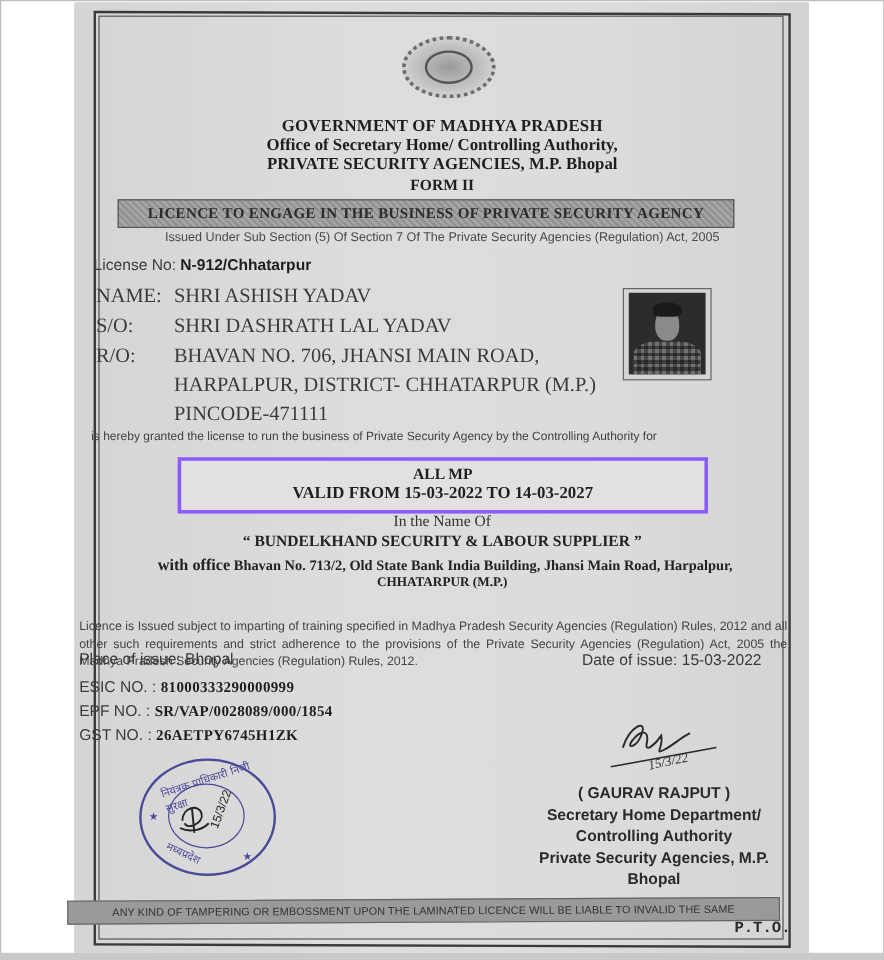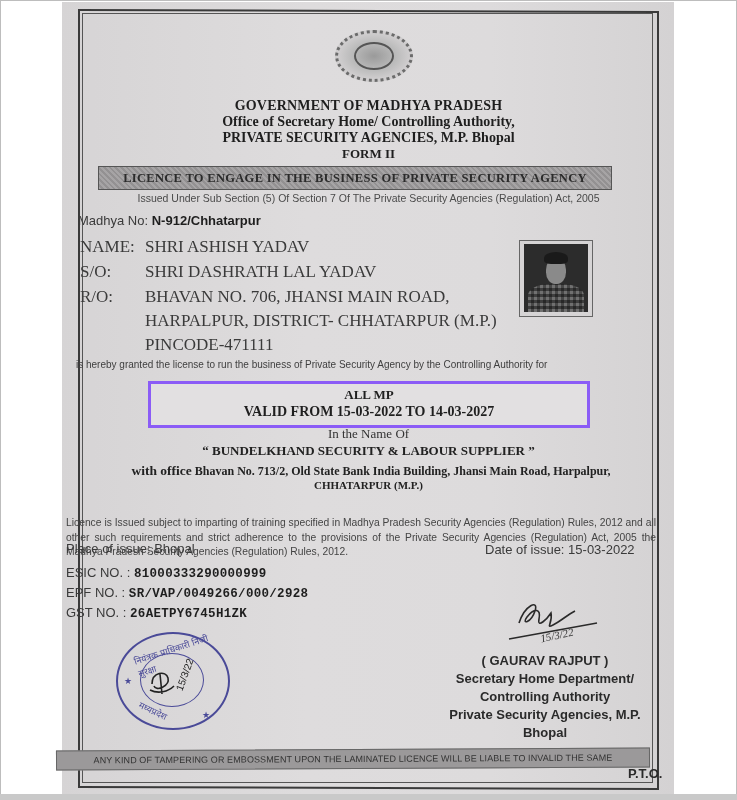--- a/index.html
+++ b/index.html
@@ -38,31 +38,31 @@
   .valid-box .l2{font-weight:bold;font-size:14px;color:#1f1f1f;margin-top:1px;}
   .inname{top:426px;font-size:13px;color:#333;}
   .agency{top:443px;font-weight:bold;font-size:13px;color:#222;}
   .office{position:absolute;left:86px;top:463px;width:570px;text-align:center;font-weight:bold;font-size:12px;color:#222;font-family:"Liberation Serif",serif;}
   .office .wo{font-size:13.5px;}
   .office2{top:479px;font-weight:bold;font-size:11px;color:#222;}
   .terms{position:absolute;left:66px;top:495px;width:590px;font-family:Liberation Sans, sans-serif;font-size:10.3px;line-height:14.5px;color:#444;text-align:justify;margin-top:21px;}
   .place{position:absolute;left:66px;top:541px;font-family:"Liberation Sans",sans-serif;font-size:13px;color:#3a3a3a;}
   .doi{position:absolute;left:485px;top:542px;font-family:"Liberation Sans",sans-serif;font-size:13px;color:#3a3a3a;}
   .idrow{position:absolute;left:66px;font-family:"Liberation Sans",sans-serif;font-size:13px;color:#3a3a3a;}
-  .idrow b{font-family:Liberation Mono, monospace;font-size:12.5px;color:#1e1e1e;letter-spacing:0.3px;}
+  .idrow b{font-family:Liberation Serif, serif;font-size:12.5px;color:#1e1e1e;letter-spacing:0.3px;}
   .stamp{position:absolute;left:116px;top:632px;width:110px;height:94px;border-radius:50%;border:2px solid #4a4a98;}
   .stamp-in{position:absolute;left:22px;top:19px;width:62px;height:52px;border-radius:50%;border:1.5px solid #4a4a98;}
   .stamp-txt{position:absolute;font-size:9px;color:#4a4a98;font-family:"DejaVu Sans",sans-serif;}
   .stamp-date{position:absolute;left:50px;top:35px;font-size:10px;color:#222;transform:rotate(-70deg);font-family:"Liberation Sans",sans-serif;}
   .sig{position:absolute;left:505px;top:595px;width:95px;height:58px;}
   .sigdate{position:absolute;left:540px;top:629px;font-size:11px;color:#333;font-style:italic;transform:rotate(-12deg);font-family:"Liberation Serif",serif;}
   .signame{position:absolute;left:430px;top:652px;width:230px;text-align:center;font-family:"Liberation Sans",sans-serif;font-weight:bold;font-size:13px;color:#2a2a2a;line-height:18px;}
   .tamper{position:absolute;left:56px;top:749px;width:592px;height:18px;background:#9b999a;border:1px solid #666;
     font-family:"Liberation Sans",sans-serif;font-size:9px;color:#333;text-align:center;line-height:18px;letter-spacing:0.1px;transform:rotate(-0.3deg);}
-  .pto{position:absolute;left:628px;top:766px;font-family:Liberation Sans, sans-serif;font-weight:bold;font-size:13px;color:#2a2a2a;}
+  .pto{position:absolute;left:612px;top:766px;font-family:Liberation Mono, monospace;font-weight:bold;font-size:13px;color:#2a2a2a;}
 </style>
 </head>
 <body>
 
 <div class="frame"></div>
 <div class="bottom-strip"></div>
 
 <div class="paper"></div>
 <div class="border-outer"></div>
 <div class="border-inner"></div>
@@ -73,21 +73,21 @@
 
 <div class="center h1">GOVERNMENT OF MADHYA PRADESH</div>
 <div class="center h2">Office of Secretary Home/ Controlling Authority,</div>
 <div class="center h3">PRIVATE SECURITY AGENCIES, M.P. Bhopal</div>
 <div class="center h4">FORM II</div>
 
 <div class="banner">LICENCE TO ENGAGE IN THE BUSINESS OF PRIVATE SECURITY AGENCY</div>
 <div class="center issued">Issued Under Sub Section (5) Of Section 7 Of The Private Security Agencies (Regulation) Act, 2005</div>
 
 <div class="lic">
-  <span>Madhya No:</span>
+  <span>License No:</span>
   <b>N-912/Chhatarpur</b>
 </div>
 
 <div class="row" style="top:237px;">
   <span class="lab">NAME:</span><span>SHRI ASHISH YADAV</span>
 </div>
 <div class="row" style="top:262px;">
   <span class="lab">S/O:</span><span>SHRI DASHRATH LAL YADAV</span>
 </div>
 <div class="row" style="top:287px;">
@@ -127,21 +127,21 @@
 
 <div class="place">Place of issue: Bhopal</div>
 <div class="doi">Date of issue: 15-03-2022</div>
 
 <div class="idrow" style="top:565px;">
   <span>ESIC NO. :</span>
   <b>81000333290000999</b>
 </div>
 <div class="idrow" style="top:585px;">
   <span>EPF NO.  :</span>
-  <b>SR/VAP/0049266/000/2928</b>
+  <b>SR/VAP/0028089/000/1854</b>
 </div>
 <div class="idrow" style="top:605px;">
   <span>GST NO.  :</span>
   <b>26AETPY6745H1ZK</b>
 </div>
 
 <div class="stamp">
   <div class="stamp-in"></div>
   <div class="stamp-txt" style="left:16px;top:6px;transform:rotate(-18deg);">नियंत्रक प्राधिकारी निजी सुरक्षा</div>
   <div class="stamp-txt" style="left:20px;top:70px;transform:rotate(25deg);">मध्यप्रदेश</div>

